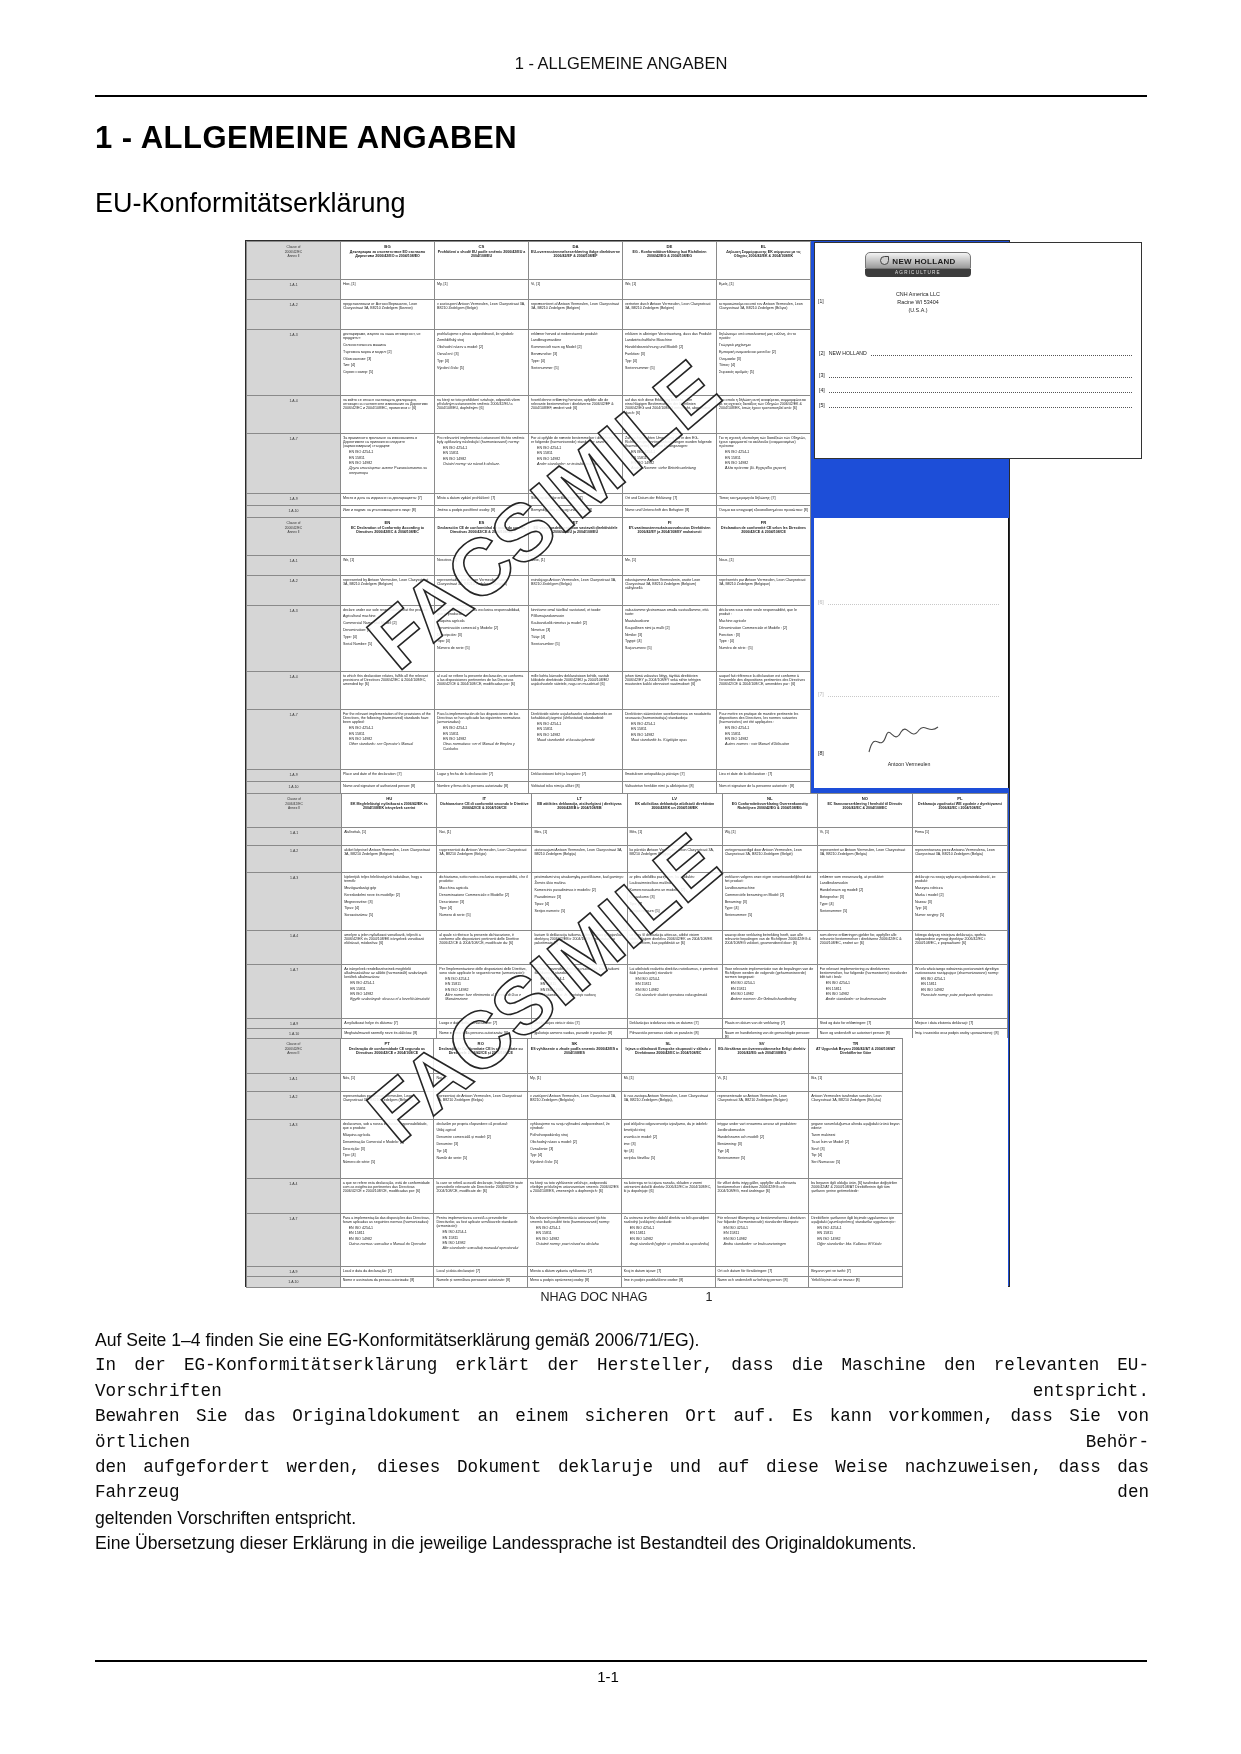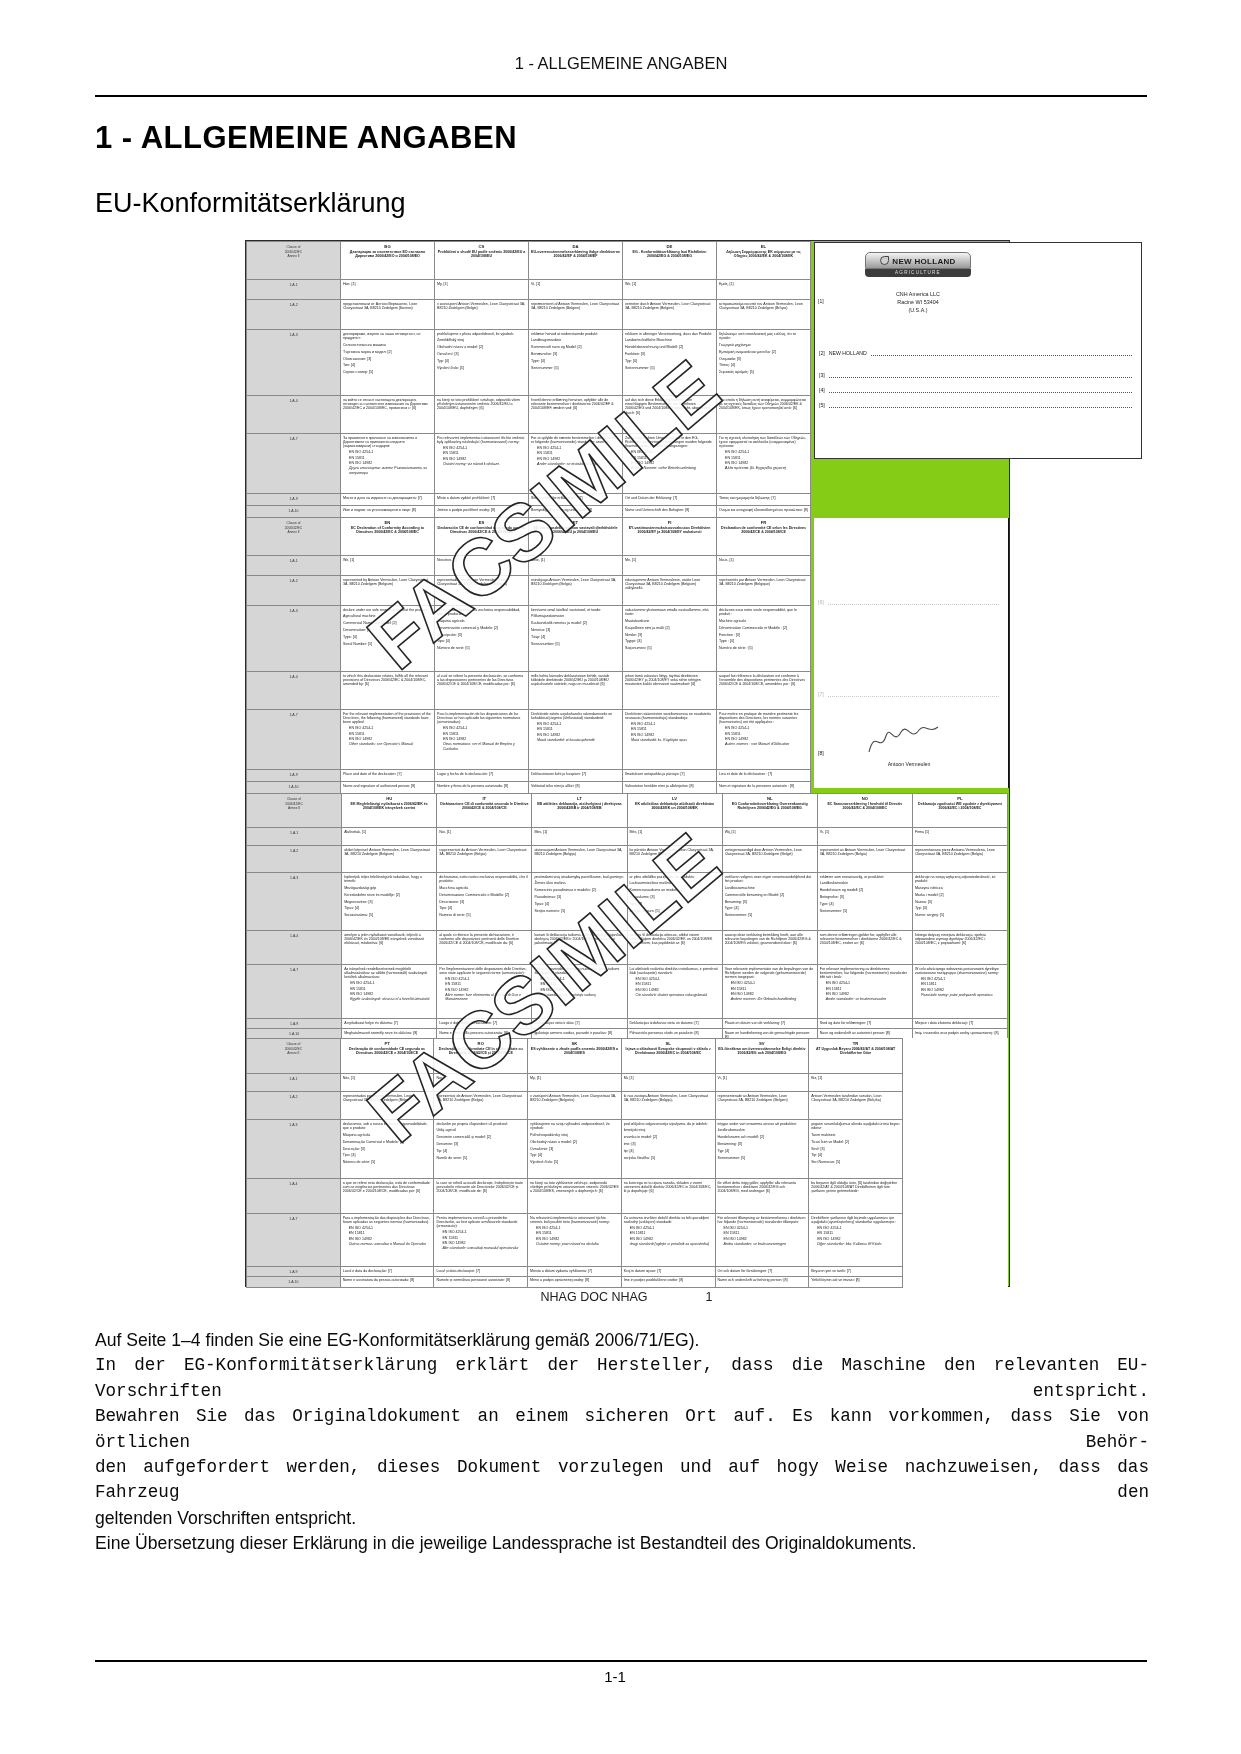--- a/index.html
+++ b/index.html
@@ -9,23 +9,23 @@
   
   .runhead{top:54px;left:95px;width:1052px;text-align:center;font-size:16.5px;color:#111;}
   .toprule{top:95px;left:95px;width:1052px;height:2px;background:#000;}
   .h1{top:120px;left:95px;font-size:31px;font-weight:bold;letter-spacing:.5px;}
   .h2{top:188px;left:95px;font-size:27px;font-weight:normal;}
   .caption{top:1290px;left:245px;width:763px;text-align:center;font-size:12.5px;color:#222;}
   .caption .fig{margin-left:58px;}
   .bodytext{top:1328px;left:95px;width:1054px;font-size:17.6px;line-height:25.4px;color:#0a0a0a;}
   .bodytext .j{text-align:justify;text-align-last:justify;font-family:Liberation Mono, monospace;}
   .footrule{top:1660px;left:95px;width:1052px;height:2px;background:#000;}
-  .pageno{top:1668px;left:89px;width:1052px;text-align:center;font-size:15px;}
+  .pageno{top:1668px;left:82px;width:1052px;text-align:center;font-size:15px;}
   
-  .fax{top:240px;left:245px;width:763px;height:1045px;border:1px solid #2b2b2b;background:#84cc16;}
+  .fax{top:240px;left:245px;width:763px;height:1045px;border:1px solid #2b2b2b;background:#1d4ed8;}
   .band{position:absolute;left:0;border-collapse:collapse;table-layout:fixed;background:#fff;}
   .band td{border:0.6px solid #8a8a8a;vertical-align:top;padding:1.5px 2px;overflow:hidden;
            font-size:3.6px;line-height:1.25;color:#1a1a1a;word-wrap:break-word;}
   .band .lbl{background:#d6d6d6;text-align:center;color:#333;font-size:3.5px;padding-top:3px;}
   .band .hdrlbl{font-size:3.3px;line-height:1.4;}
   .code{font-weight:bold;text-align:center;font-size:4.2px;margin-bottom:1px;}
   .btitle{font-weight:bold;text-align:center;font-size:3.6px;line-height:1.3;}
   .band .g{margin-top:2.4px;}
   .band ul{margin:1.5px 0 0 0;padding-left:6px;}
   .band li{margin-top:.8px;}
@@ -827,19 +827,19 @@
 </div>
 
 <div class="abs caption">
   <span>NHAG DOC NHAG</span><span class="fig">1</span>
 </div>
 
 <div class="abs bodytext" id="bodytext">
     <div class="">Auf Seite 1–4 finden Sie eine EG-Konformitätserklärung gemäß 2006/71/EG).</div>
     <div class="j">In der EG-Konformitätserklärung erklärt der Hersteller, dass die Maschine den relevanten EU-Vorschriften entspricht.</div>
     <div class="j">Bewahren Sie das Originaldokument an einem sicheren Ort auf. Es kann vorkommen, dass Sie von örtlichen Behör-</div>
-    <div class="j">den aufgefordert werden, dieses Dokument vorzulegen und auf hogy Weise nachzuweisen, dass das Fahrzeug den</div>
+    <div class="j">den aufgefordert werden, dieses Dokument deklaruje und auf diese Weise nachzuweisen, dass das Fahrzeug den</div>
     <div class="">geltenden Vorschriften entspricht.</div>
     <div class="">Eine Übersetzung dieser Erklärung in die jeweilige Landessprache ist Bestandteil des Originaldokuments.</div>
   </div>
 
 <div class="abs footrule"></div>
 <div class="abs pageno">1-1</div>
 
 </body></html>

